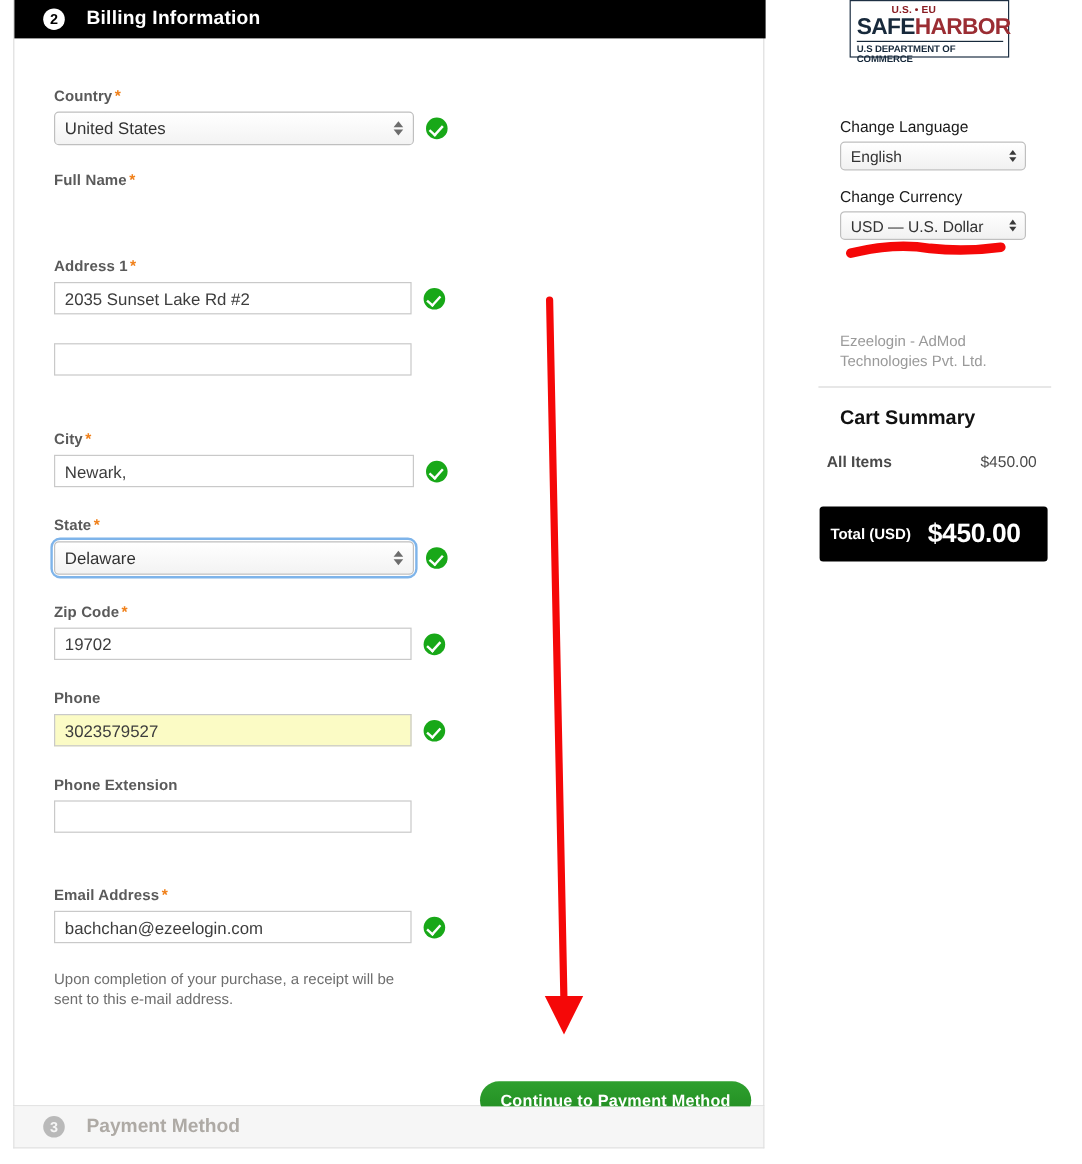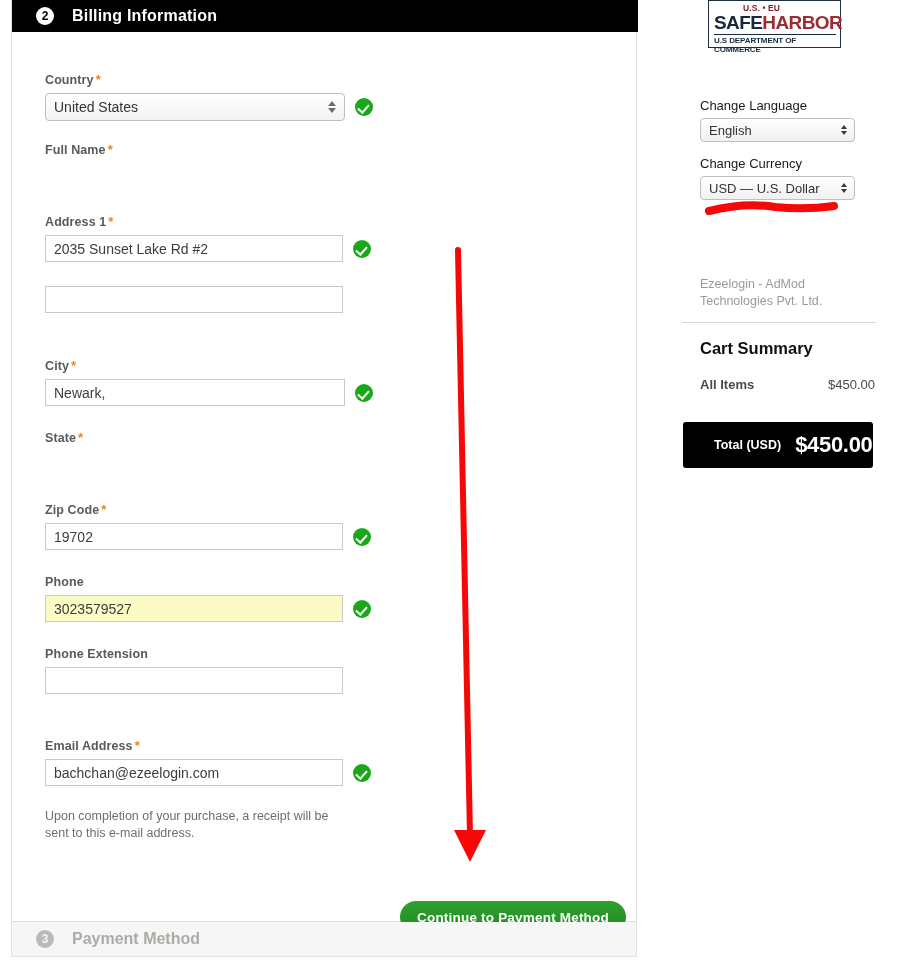--- a/index.html
+++ b/index.html
@@ -216,35 +216,35 @@
   }
   .divider {
     position: absolute; left: 0px; top: 322px;
     width: 194px; height: 1px; background: #d8d8d8;
   }
   .cart-title {
     position: absolute; left: 18px; top: 339px;
     font-size: 16.5px; font-weight: bold; color: #111111;
   }
   .cart-row {
-    position: absolute; left: 18px; top: 377px; width: 175px;
+    position: absolute; left: 7px; top: 377px; width: 175px;
     display: flex; justify-content: space-between;
   }
   .cart-row-label { font-size: 13px; font-weight: bold; color: #4a4a4a; }
   .cart-row-value { font-size: 13px; color: #4a4a4a; }
 
   .total-bar {
     position: absolute; left: 1px; top: 422px;
     width: 190px; height: 46px;
     background: #000000; border-radius: 3px;
     display: flex; align-items: center;
   }
   .total-label {
     color: #ffffff; font-size: 12.5px; font-weight: bold;
-    margin-left: 31px;
+    margin-left: 9px;
   }
   .total-value {
     color: #ffffff; font-size: 22px; font-weight: bold;
     margin-left: 14px; letter-spacing: -0.3px;
   }
 
   
   .annot { position: absolute; left: 0; top: 0; width: 902px; height: 970px; pointer-events: none; }
 </style>
 </head>
@@ -298,20 +298,32 @@
       <div class="field-group" style="top:326px;">
         <label class="field-label"><span>City</span><span class="req">*</span></label>
         <div class="field-row">
           <input class="txt" style="width: 300px;" value="Newark,">
           <div class="check-ok"></div>
         </div>
       </div>
 
       <div class="field-group" style="top:398px;">
         <label class="field-label"><span>State</span><span class="req">*</span></label>
+        <div class="field-row">
+          <div class="sel-wrap focused">
+            <select class="sel">
+              <option>Delaware</option>
+            </select>
+            <span class="sel-arrows">
+                <span class="ar-up"></span>
+                <span class="ar-dn"></span>
+              </span>
+          </div>
+          <div class="check-ok"></div>
+        </div>
       </div>
 
       <div class="field-group" style="top:470px;">
         <label class="field-label"><span>Zip Code</span><span class="req">*</span></label>
         <div class="field-row">
           <input class="txt" value="19702" style="">
           <div class="check-ok"></div>
         </div>
       </div>
 

